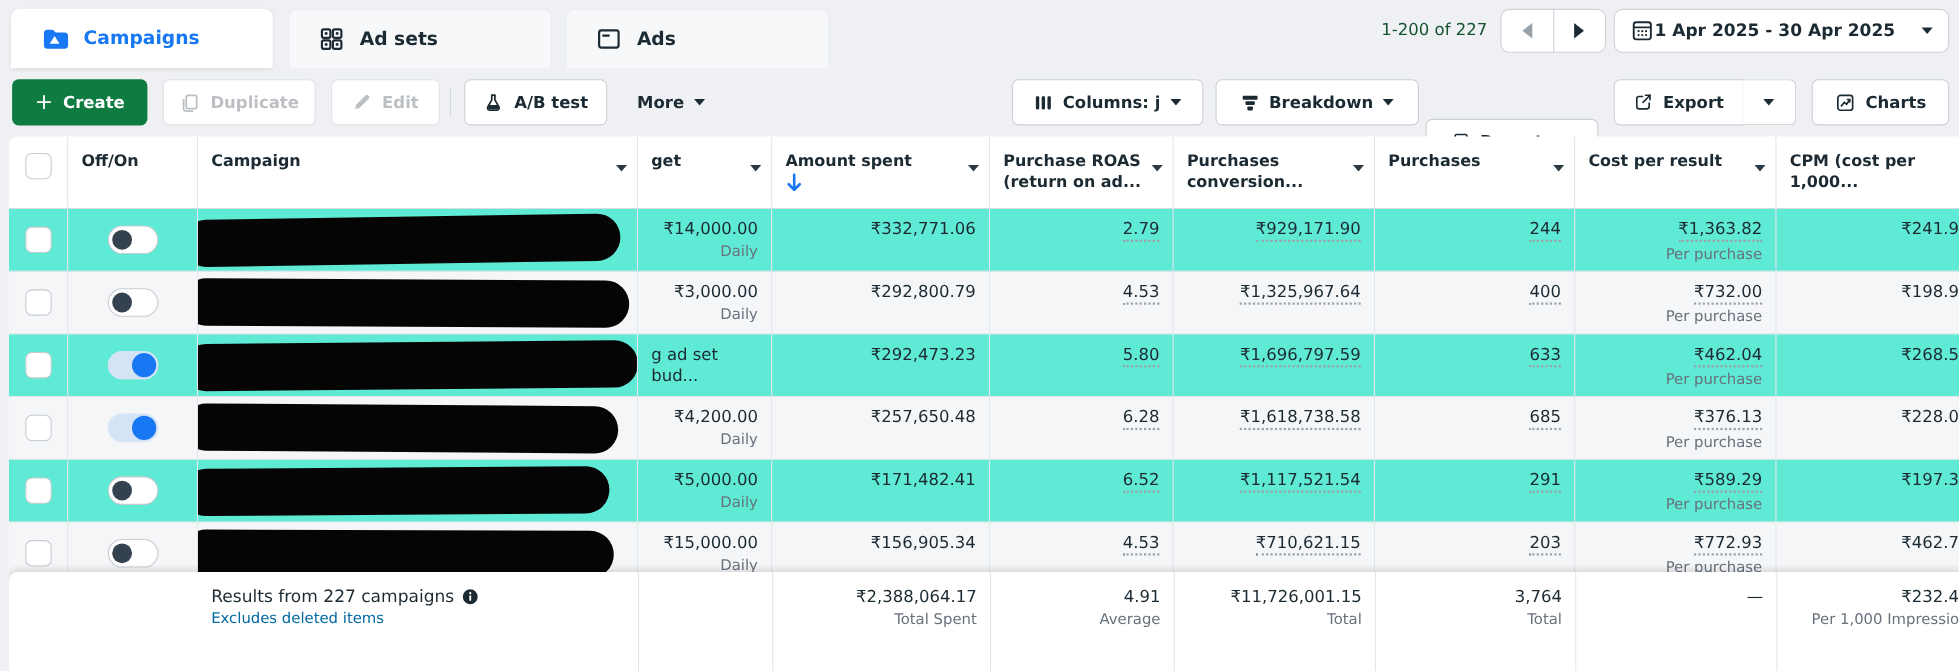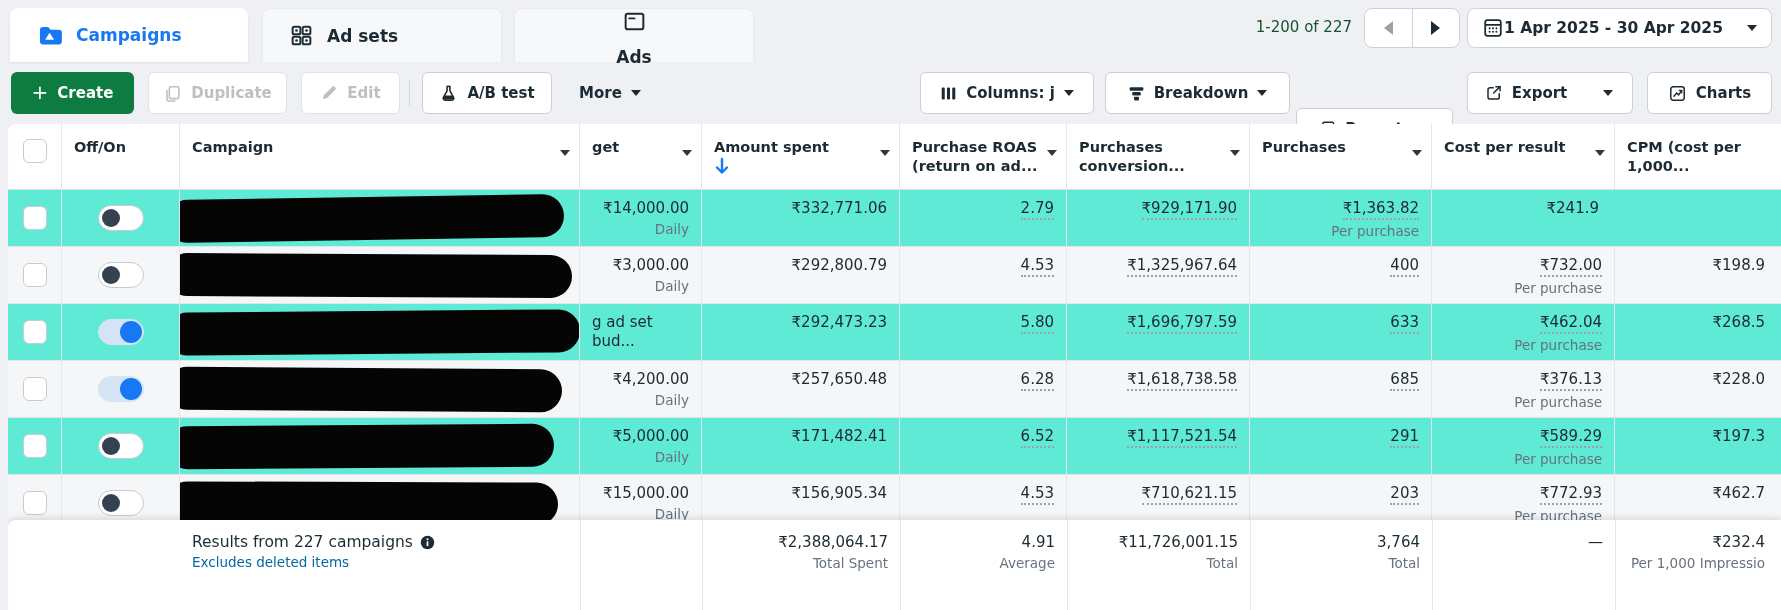--- a/index.html
+++ b/index.html
@@ -11,21 +11,21 @@
   
   .topbar { position:absolute; top:0; left:0; width:1781px; height:64px; }
   .tab { position:absolute; top:8px; height:54px; border-radius:8px 8px 0 0;
          display:flex; align-items:center; gap:13px; padding:0 26px; cursor:pointer; }
   .tab .tab-label { font-size:17px; font-weight:700; }
   .tab.active { background:#ffffff; box-shadow:0 1px 3px rgba(0,0,0,.08); }
   .tab.active .tab-label { color:#1877f2; }
   .tab.inactive { background:#f7f8fa; border:1px solid #e9ebee; border-bottom:none; }
   .tab1 { left:10px;  width:238px; }
   .tab2 { left:262px; width:240px; }
-  .tab3 { left:514px; width:240px;flex-direction:column; }
+  .tab3 { left:514px; width:240px; }
   .range-text { position:absolute; top:18px; left:1252px; width:100px; text-align:right;
                 font-size:15px; color:#14532d; }
   .pager { position:absolute; top:8px; left:1364px; width:96px; height:40px; background:#fff;
            border:1px solid #ced2d6; border-radius:8px; display:flex; }
   .pager .pg { flex:1; display:flex; align-items:center; justify-content:center; cursor:pointer; }
   .pager .pg + .pg { border-left:1px solid #ced2d6; }
   .tri-left  { width:0; height:0; border-top:7px solid transparent; border-bottom:7px solid transparent; border-right:9px solid #9aa2a9; }
   .tri-right { width:0; height:0; border-top:7px solid transparent; border-bottom:7px solid transparent; border-left:9px solid #1c2b33; }
   .date-btn { position:absolute; top:8px; left:1467px; width:305px; height:40px; background:#fff;
               border:1px solid #ced2d6; border-radius:8px; display:flex; align-items:center;
@@ -80,21 +80,21 @@
   .toggle.on { background:#d4e4f5; border:1.5px solid #d4e4f5; }
   .toggle.on .knob { position:absolute; right:1px; top:0.5px; width:22px; height:22px; border-radius:50%; background:#1877f2; }
   .redaction { position:absolute; top:7px; left:-14px; height:43px; background:#050505; border-radius:24px; }
   .trow:nth-child(1) .redaction { width:398px; transform:rotate(-0.9deg); }
   .trow:nth-child(2) .redaction { width:406px; transform:rotate(0.3deg); }
   .trow:nth-child(3) .redaction { width:414px; transform:rotate(-0.5deg); }
   .trow:nth-child(4) .redaction { width:396px; transform:rotate(0.4deg); }
   .trow:nth-child(5) .redaction { width:388px; transform:rotate(-0.4deg); }
   .trow:nth-child(6) .redaction { width:392px; transform:rotate(0.2deg); }
   .c-budget.left { text-align:left; }
-  .c-cpm { padding-right:16px; }
+  .c-cpm { padding-right:0; }
   
   .summary { position:absolute; left:0; top:396px; width:1773px; height:90px; background:#fff;
              border-top-left-radius:8px; box-shadow:0 -2px 6px rgba(0,0,0,.12); z-index:5; }
   .summary .cell { border-right:none; border-left:1px solid #e3e6ea; padding-top:13px; height:90px; }
   .summary .cell.noline { border-left:none; }
   .results-title { font-size:15.5px; font-weight:500; display:flex; align-items:center; gap:7px; }
   .results-sub { font-size:13.5px; color:#0369a1; margin-top:3px; }
   svg { display:block; }
 </style>
 </head>
@@ -325,20 +325,23 @@
       <div class="sub">Daily</div>
     </div>
     <div class="cell num">
       <div class="val">₹332,771.06</div>
     </div>
     <div class="cell num">
       <span class="val dotted">2.79</span>
     </div>
     <div class="cell num">
       <span class="val dotted">₹929,171.90</span>
+    </div>
+    <div class="cell num">
+      <span class="val dotted">244</span>
     </div>
     <div class="cell num">
       <div><span class="val dotted">₹1,363.82</span></div>
       <div class="sub">Per purchase</div>
     </div>
     <div class="cell num c-cpm">
       <div class="val">₹241.9</div>
     </div>
   </div>
       <div class="grid trow">

